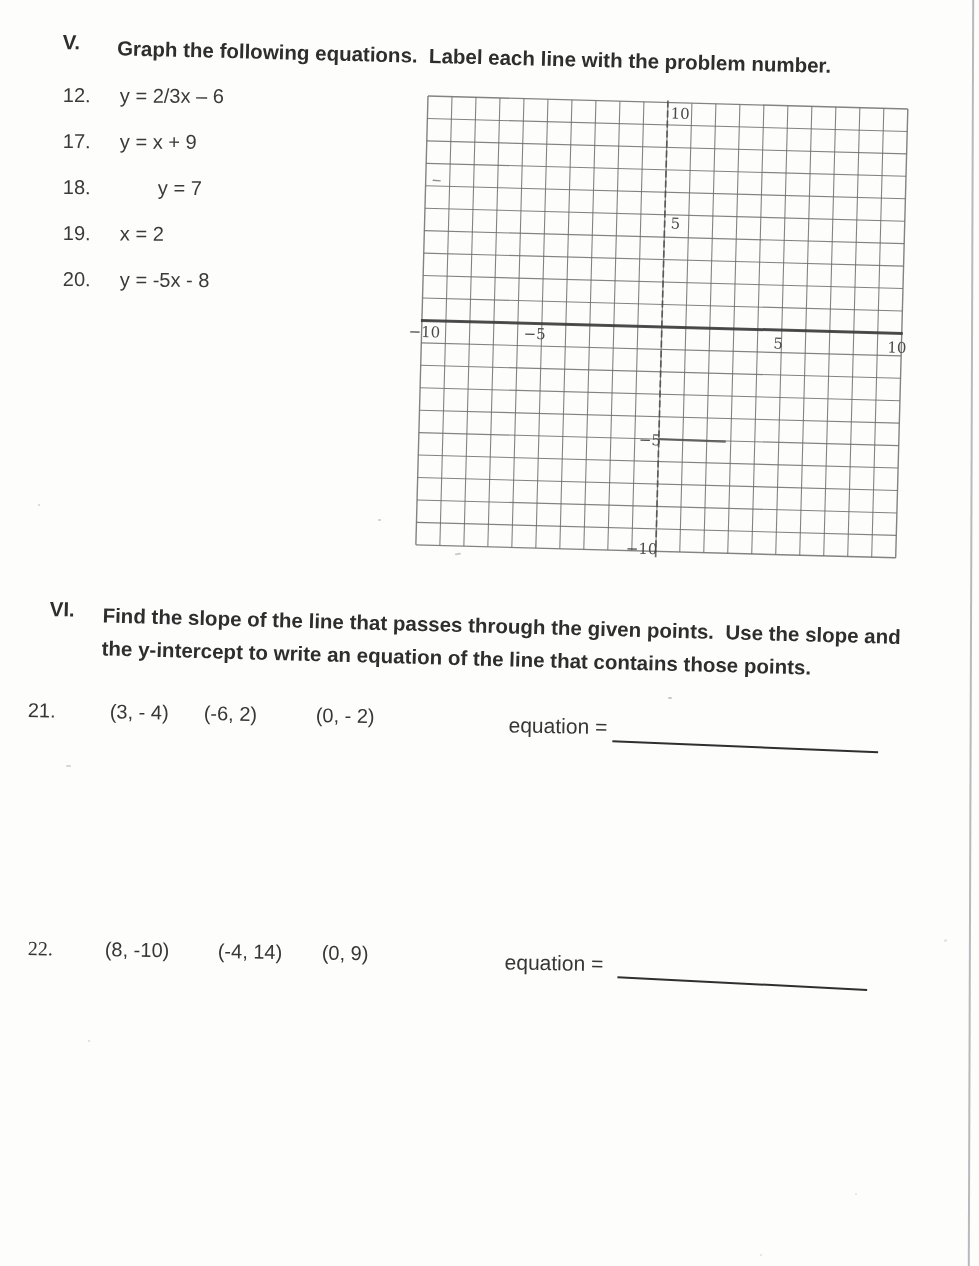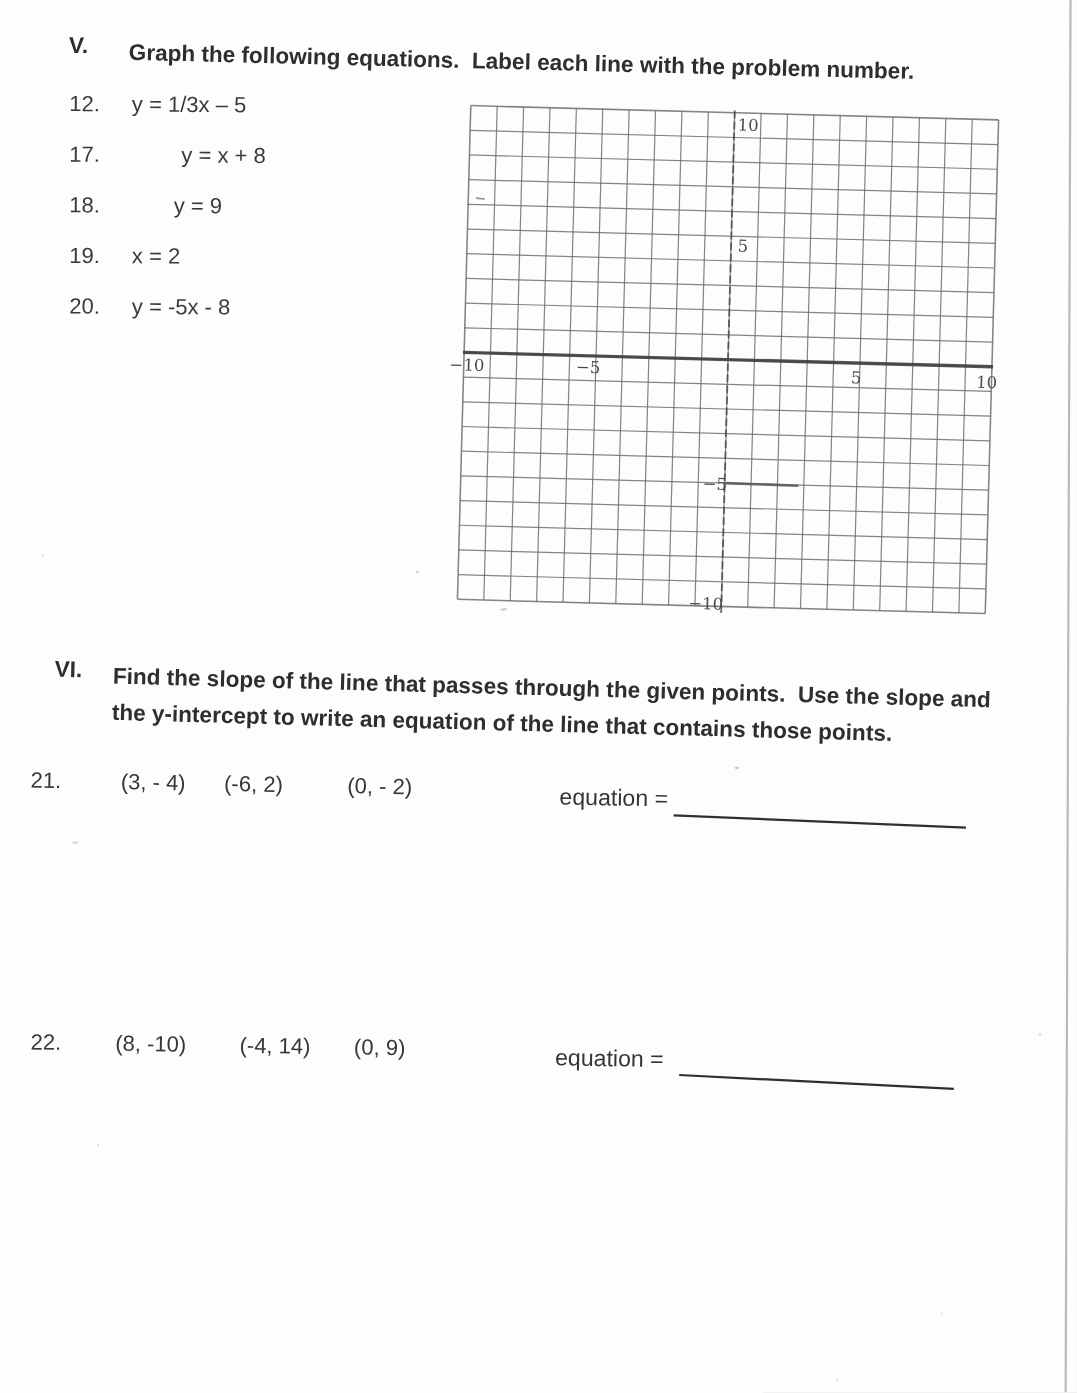--- a/index.html
+++ b/index.html
@@ -37,29 +37,29 @@
 
 <div class="page">
 
   <div class="abs heading" style="left:63px;top:30px;width:850px;transform:rotate(1.4deg);transform-origin:left top;">
     <span class="roman nowrap" style="margin-right:37px;">V.</span>
     <span class="htext nowrap">Graph the following equations.  Label each line with the problem number.</span>
   </div>
 
   <div class="abs prob" style="left:63px;top:84px;transform:rotate(0.4deg);transform-origin:left top;">
     <span class="pnum nowrap">12.</span>
-    <span class="nowrap">y = 1/3x – 5</span>
+    <span class="nowrap">y = 2/3x – 6</span>
   </div>
-  <div class="abs prob" style="left:63px;top:130px;transform:rotate(0.4deg);transform-origin:left top;gap:45px;">
+  <div class="abs prob" style="left:63px;top:130px;transform:rotate(0.4deg);transform-origin:left top;">
     <span class="pnum nowrap">17.</span>
-    <span class="nowrap">y = x + 8</span>
+    <span class="nowrap">y = x + 9</span>
   </div>
   <div class="abs prob" style="left:63px;top:176px;transform:rotate(0.4deg);transform-origin:left top;gap:38px;">
     <span class="pnum nowrap">18.</span>
-    <span class="nowrap">y = 9</span>
+    <span class="nowrap">y = 7</span>
   </div>
   <div class="abs prob" style="left:63px;top:222px;transform:rotate(0.4deg);transform-origin:left top;">
     <span class="pnum nowrap">19.</span>
     <span class="nowrap">x = 2</span>
   </div>
   <div class="abs prob" style="left:63px;top:268px;transform:rotate(0.4deg);transform-origin:left top;">
     <span class="pnum nowrap">20.</span>
     <span class="nowrap">y = -5x - 8</span>
   </div>
 
@@ -141,21 +141,21 @@
   <div class="abs srow" style="left:28px;top:699px;width:880px;height:50px;transform:rotate(1.0deg);transform-origin:left top;">
     <span style="left:0;">21.</span>
     <span style="left:82px;">(3, - 4)</span>
     <span style="left:176px;">(-6, 2)</span>
     <span style="left:288px;">(0, - 2)</span>
     <span style="left:481px;top:6px;font-size:21px;">equation =</span>
     <div class="eqline" style="left:585px;top:31px;width:266px;transform:rotate(1.4deg);"></div>
   </div>
 
   <div class="abs srow" style="left:28px;top:937px;width:880px;height:50px;transform:rotate(0.9deg);transform-origin:left top;">
-    <span style="left:0;">22.</span>
+    <span style="left:0;font-family:Liberation Serif, serif;">22.</span>
     <span style="left:77px;">(8, -10)</span>
     <span style="left:190px;">(-4, 14)</span>
     <span style="left:294px;">(0, 9)</span>
     <span style="left:477px;top:6px;font-size:21px;">equation =</span>
     <div class="eqline" style="left:590px;top:30px;width:250px;transform:rotate(2.0deg);"></div>
   </div>
 
   <div class="edge-line" style="left:970px;top:0;height:1266px;"></div>
 
   <div class="speck" style="left:38px;top:504px;width:2px;height:2px;opacity:.5;"></div>

